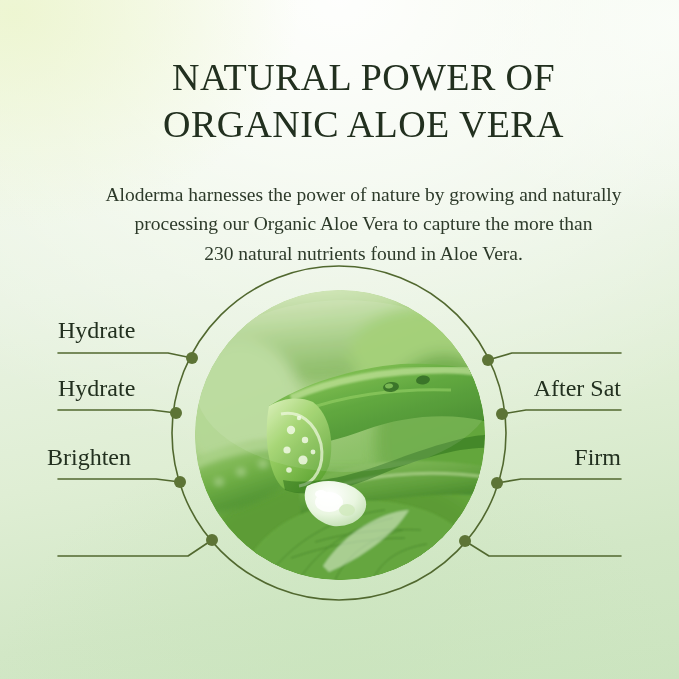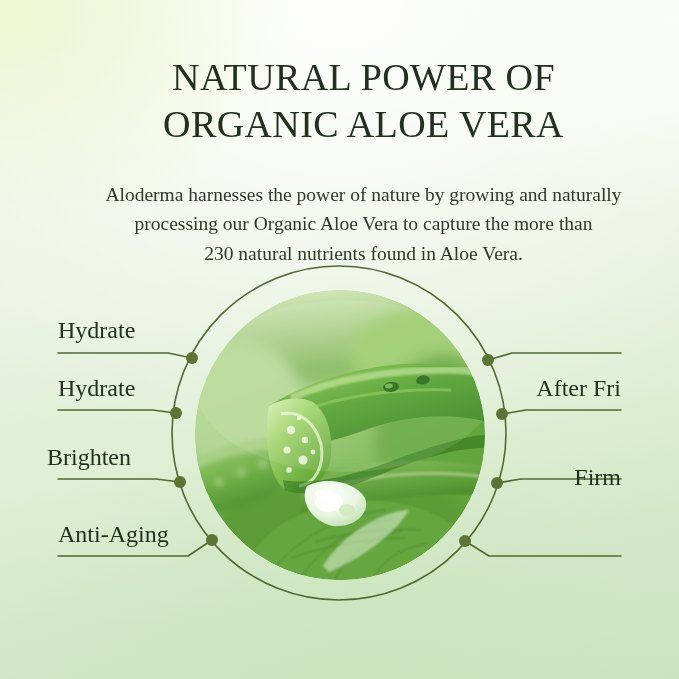--- a/index.html
+++ b/index.html
@@ -290,20 +290,19 @@
 
           <ellipse cx="150" cy="96" rx="150" ry="86" fill="#ffffff" opacity="0.1"></ellipse>
         </g>
       </svg>
     </div>
 
     <div class="labels">
       <span class="label left" style="left:58px;  top:318px;">Hydrate</span>
       <span class="label left" style="left:58px;  top:376px;">Hydrate</span>
       <span class="label left" style="left:47px;  top:445px;">Brighten</span>
-      <span class="label left" style="left:58px;  top:522px;">Anti-Aging</span>
-
-      <span class="label right" style="right:58px; top:376px;">After Fri</span>
-      <span class="label right" style="right:58px; top:465px;">Firm</span>
+
+      <span class="label right" style="right:58px; top:376px;">After Sat</span>
+      <span class="label right" style="right:58px; top:445px;">Firm</span>
     </div>
 
   </div>
 </div>
 
 </body></html>

